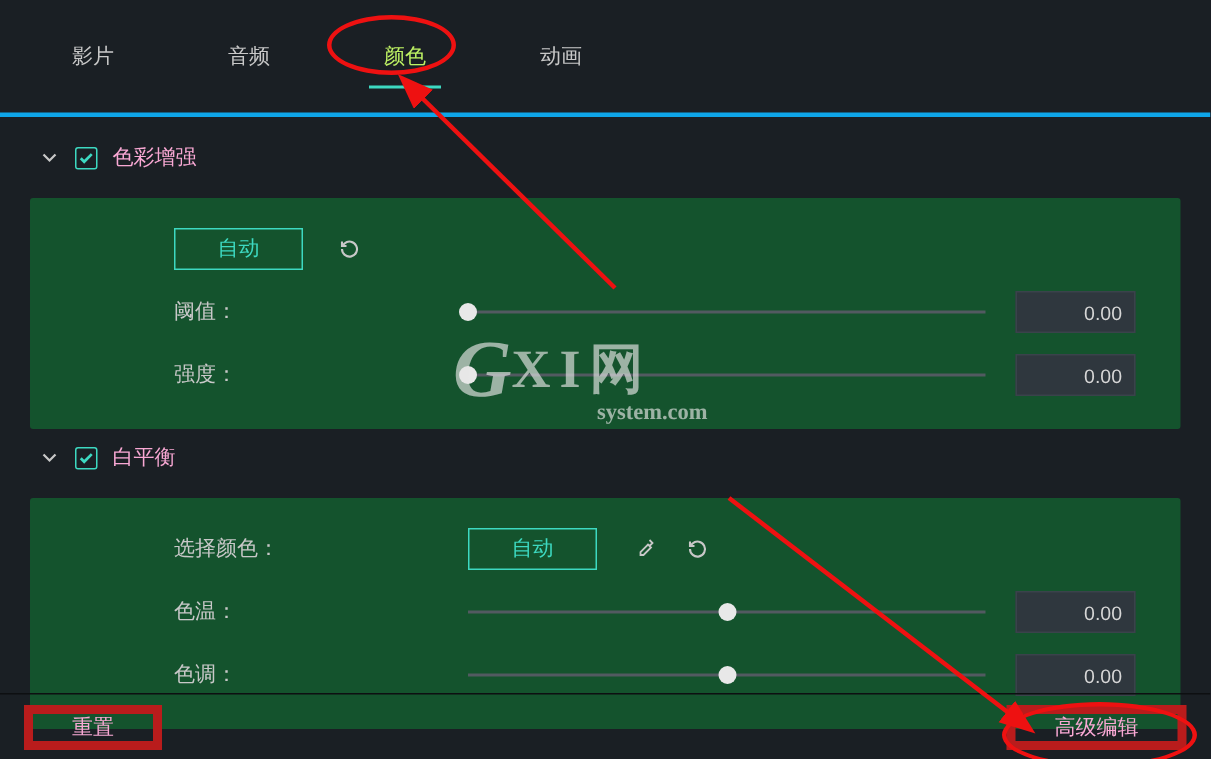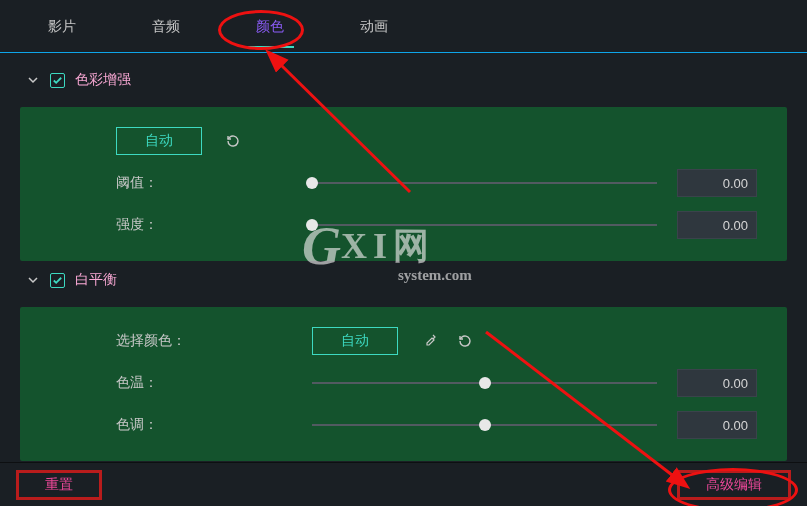--- a/index.html
+++ b/index.html
@@ -9,31 +9,32 @@
     color: #c8c8c8;
     font-size: 14px;
     width: 807px;
     height: 506px;
     overflow: hidden;
     position: relative;
   }
   .tabs {
     display: flex;
     gap: 60px;
-    padding: 14px 40px 4px 40px;
-    border-bottom: 1px solid #0ea5e9;
+    padding: 14px 40px 16px 40px;
+    border-bottom: 3px solid #0ea5e9;
+    margin-top: 11px;
   }
   .tab {
     padding: 4px 8px 12px 8px;
     cursor: pointer;
     color: #c8c8c8;
     position: relative;
   }
   .tab.active {
-    color: #8b5cf6;
+    color: #bef264;
   }
   .tab.active::after {
     content: "";
     position: absolute;
     left: -2px; right: -2px; bottom: 0;
     height: 2px;
     background: #3dd9c1;
   }
   .panel {
     padding: 18px 20px 6px 20px;
@@ -139,23 +140,23 @@
     height: 44px;
     border-top: 1px solid #0d0f11;
     display: flex;
     align-items: center;
     padding: 0 16px;
   }
   .footer-spacer { flex: 1; }
   .foot-btn {
     height: 30px;
     padding: 0 26px;
-    border: 3px solid #b91c1c;
+    border: 6px solid #b91c1c;
     background: transparent;
-    color: #ec4899;
+    color: #f9a8d4;
     font-size: 14px;
     font-family: inherit;
     cursor: pointer;
   }
   
   .anno-ellipse {
     position: absolute;
     border: 3px solid #e11;
     border-radius: 50%;
     pointer-events: none;

